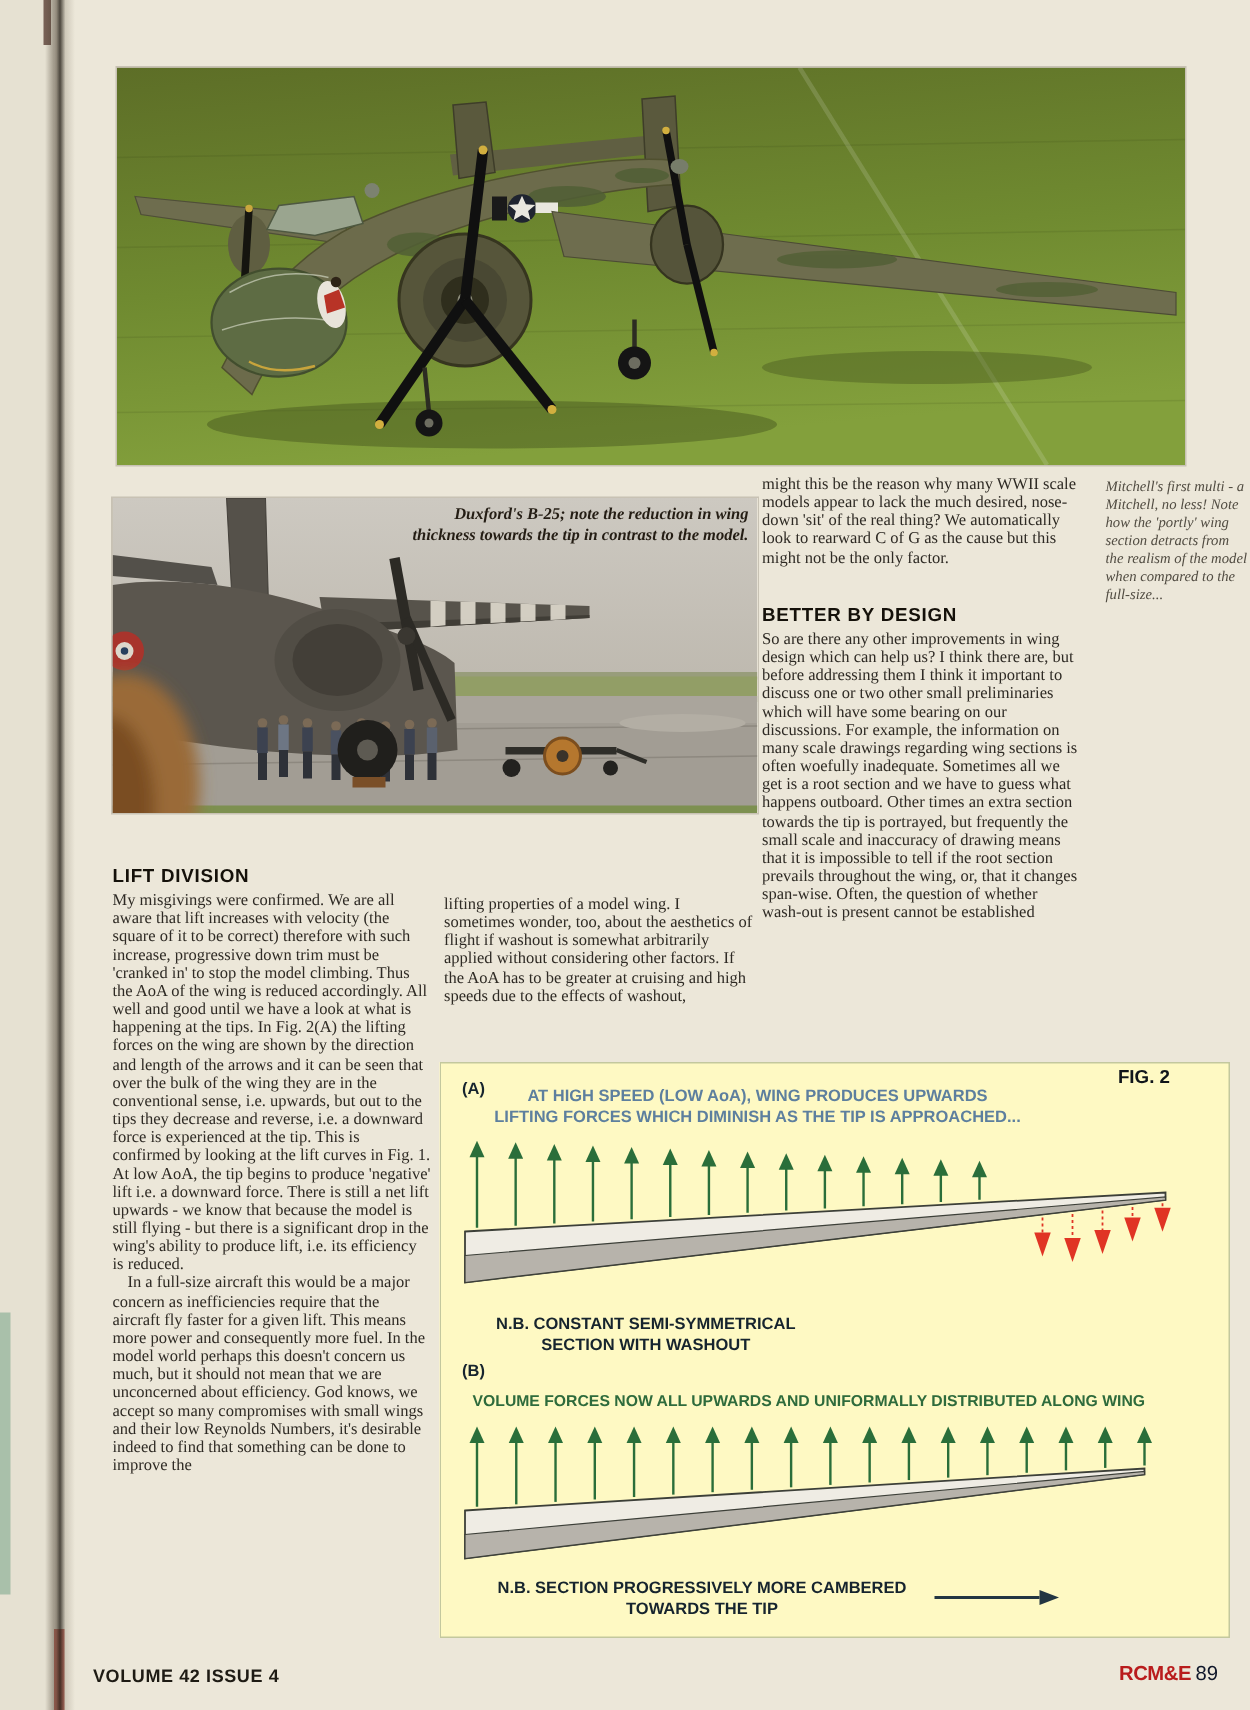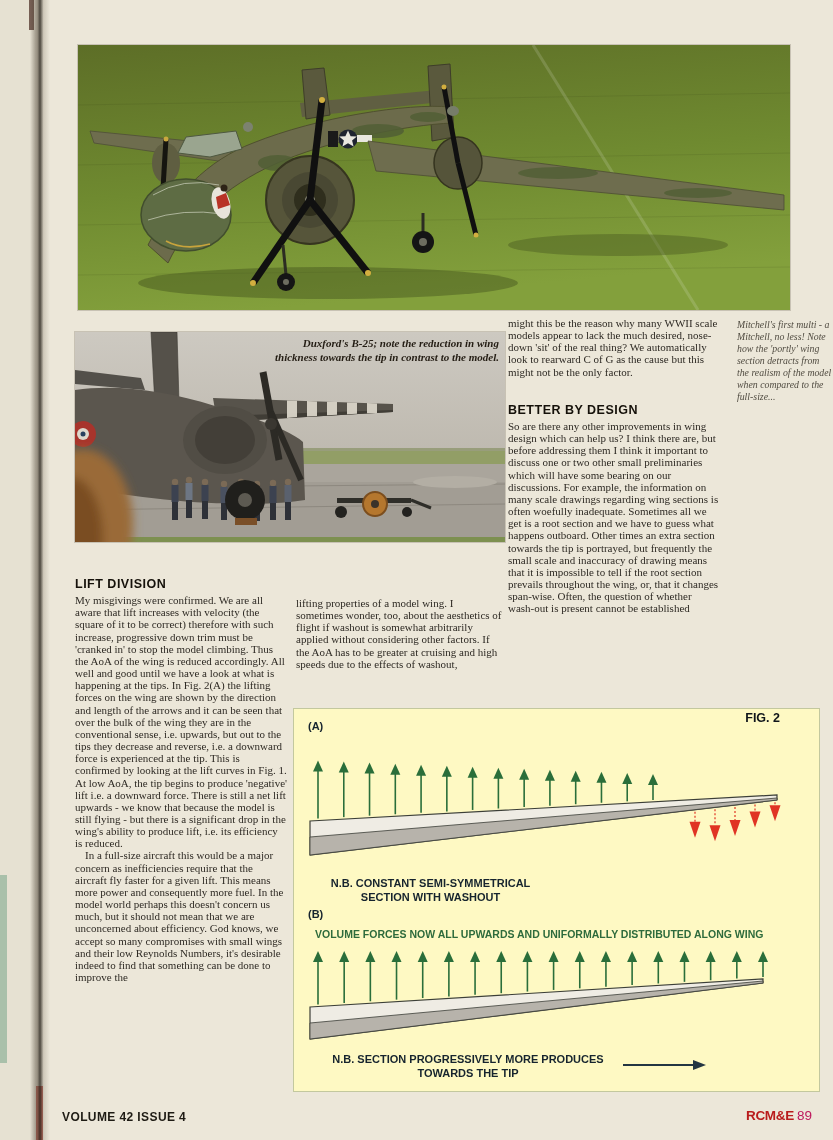--- a/index.html
+++ b/index.html
@@ -55,21 +55,21 @@
   .b-heading{left:22px;top:220px;width:490px;font-size:10.5px;color:#2e6b3c;}
   .b-note{left:35px;top:344px;width:280px;text-align:center;font-size:11px;line-height:14px;color:#16242e;}
 
   
   .footer-left{position:absolute;left:62px;top:1110px;
     font-family:"Liberation Sans","DejaVu Sans",sans-serif;font-weight:bold;font-size:12px;
     letter-spacing:.4px;color:#1e1b14;}
   .footer-right{position:absolute;right:21px;top:1108px;
     font-family:"Liberation Sans","DejaVu Sans",sans-serif;font-size:13.5px;}
   .footer-right .brand{font-weight:bold;color:#b91c1c;letter-spacing:-.3px;}
-  .footer-right .pagenum{color:#be185d;font-weight:normal;margin-left:3px;}
+  .footer-right .pagenum{color:#0f172a;font-weight:normal;margin-left:3px;}
 </style>
 </head>
 <body>
 
 <div class="prev-page"></div>
 <div class="green-sliver"></div>
 <div class="top-tick"></div>
 <div class="red-sliver"></div>
 <div class="spine"></div>
 
@@ -356,28 +356,32 @@
       <polygon points="412.6470588235294,254 422.6470588235294,254 417.6470588235294,243" fill="#2a6e3a"></polygon>
       <line x1="443.8235294117647" y1="270.61797169198803" x2="443.8235294117647" y2="253" stroke="#2a6e3a" stroke-width="1.6"></line>
       <polygon points="438.8235294117647,254 448.8235294117647,254 443.8235294117647,243" fill="#2a6e3a"></polygon>
       <line x1="470" y1="269" x2="470" y2="253" stroke="#2a6e3a" stroke-width="1.6"></line>
       <polygon points="465,254 475,254 470,243" fill="#2a6e3a"></polygon>
       <line x1="330" y1="357" x2="400" y2="357" stroke="#233642" stroke-width="2"></line>
       <polygon points="400,352 400,362 413,357" fill="#233642"></polygon>
     </svg>
   <div class="ov fig-label">FIG. 2</div>
   <div class="ov part-label" id="a-label">(A)</div>
+  <div class="ov a-heading">
+    <div>AT HIGH SPEED (LOW AoA), WING PRODUCES UPWARDS</div>
+    <div>LIFTING FORCES WHICH DIMINISH AS THE TIP IS APPROACHED...</div>
+  </div>
   <div class="ov a-note">
     <div>N.B. CONSTANT SEMI-SYMMETRICAL</div>
     <div>SECTION WITH WASHOUT</div>
   </div>
   <div class="ov part-label" id="b-label">(B)</div>
   <div class="ov b-heading">VOLUME FORCES NOW ALL UPWARDS AND UNIFORMALLY DISTRIBUTED ALONG WING</div>
   <div class="ov b-note">
-    <div>N.B. SECTION PROGRESSIVELY MORE PRODUCES</div>
+    <div>N.B. SECTION PROGRESSIVELY MORE CAMBERED</div>
     <div>TOWARDS THE TIP</div>
   </div>
 </div>
 
 <div class="footer-left">VOLUME 42 ISSUE 4</div>
 <div class="footer-right">
   <span class="brand">RCM&amp;E</span><span class="pagenum">89</span>
 </div>
 
 </body></html>

